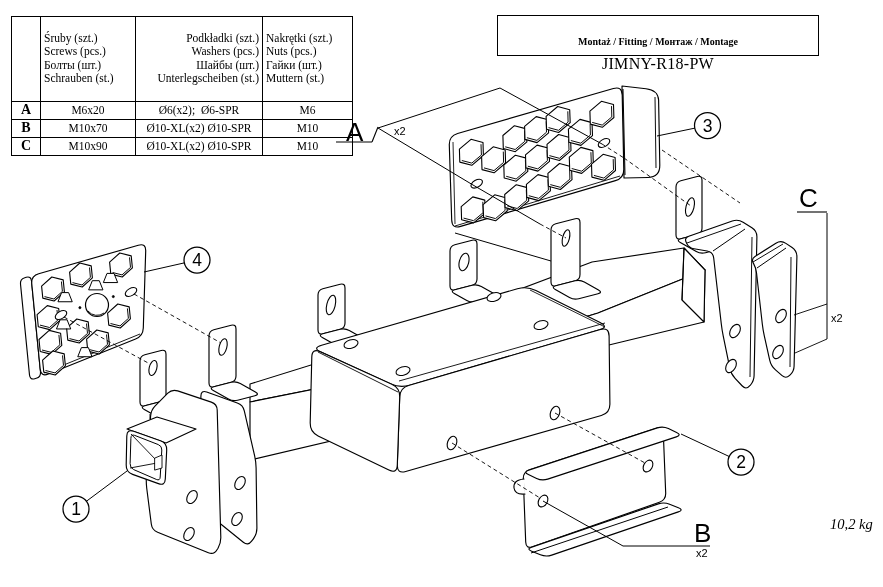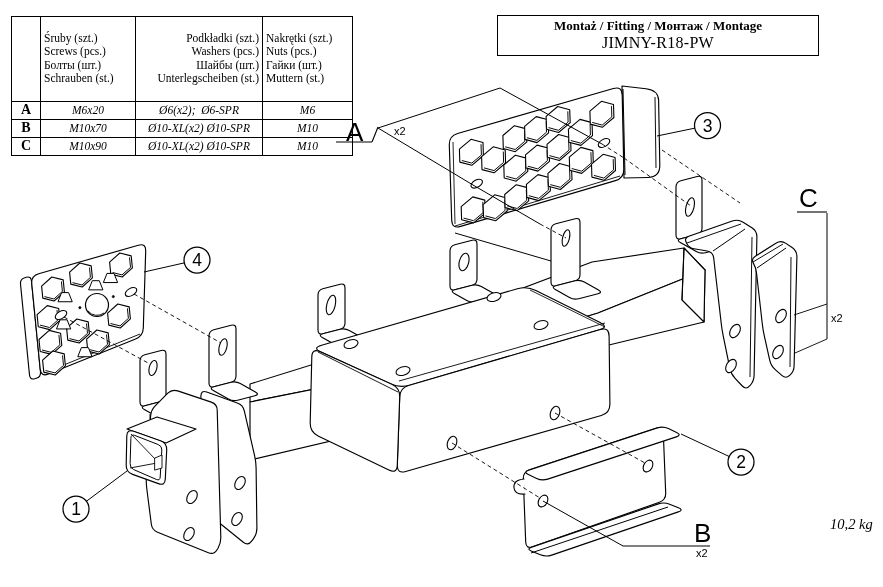--- a/index.html
+++ b/index.html
@@ -5,25 +5,25 @@
 #page{position:relative;width:883px;height:587px;font-family:"Liberation Serif",serif}
 svg{position:absolute;left:0;top:0}
 .parts{position:absolute;left:11px;top:16px;border-collapse:collapse;font-size:11.5px;line-height:1.17}
 .parts td{border:1.4px solid black;padding:0 3px;vertical-align:middle}
 .parts .c0{width:22px;text-align:center;font-size:14px}
 .parts .c1{width:88px}
 .parts .c2{width:120px;text-align:right}
 .parts .c3{width:83px}
 .parts tr td{height:17px}
 .parts .hdr td{padding:15px 3px;height:auto}
-.it{font-style:italic}
+.it{}
 .ctr{text-align:center}
 .title{position:absolute;left:497px;top:15px;width:320px;height:39px;border:1.5px solid black;text-align:center;font-size:13.5px}
-.title .l1{font-weight:bold;margin-top:2px;font-size:13px}
-.title .l2{font-size:16px;margin-top:0px;letter-spacing:0.3px}
+.title .l1{font-weight:bold;margin-top:20px;font-size:10px}
+.title .l2{font-size:16px;margin-top:8px;letter-spacing:0.3px}
 </style></head>
 <body>
 <div id="page">
 
 <table class="parts">
 <tbody>
         <tr class="hdr">
           <td class="c0"></td>
           <td class="c1">Śruby (szt.)<br>Screws (pcs.)<br>Болты (шт.)<br>Schrauben (st.)</td>
           <td class="c2">Podkładki (szt.)<br>Washers (pcs.)<br>Шайбы (шт.)<br>Unterlegscheiben (st.)</td>

